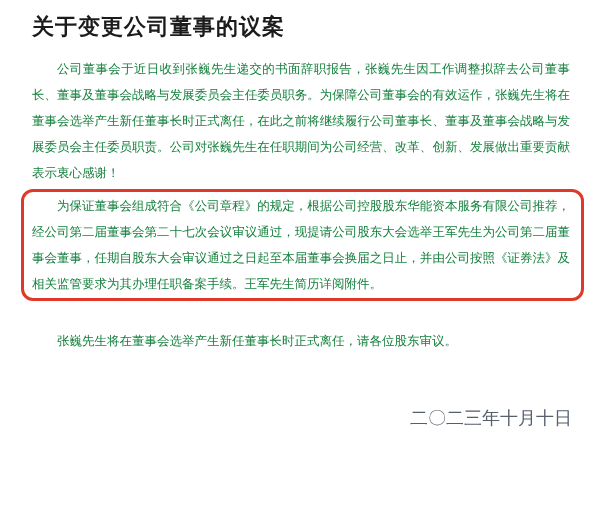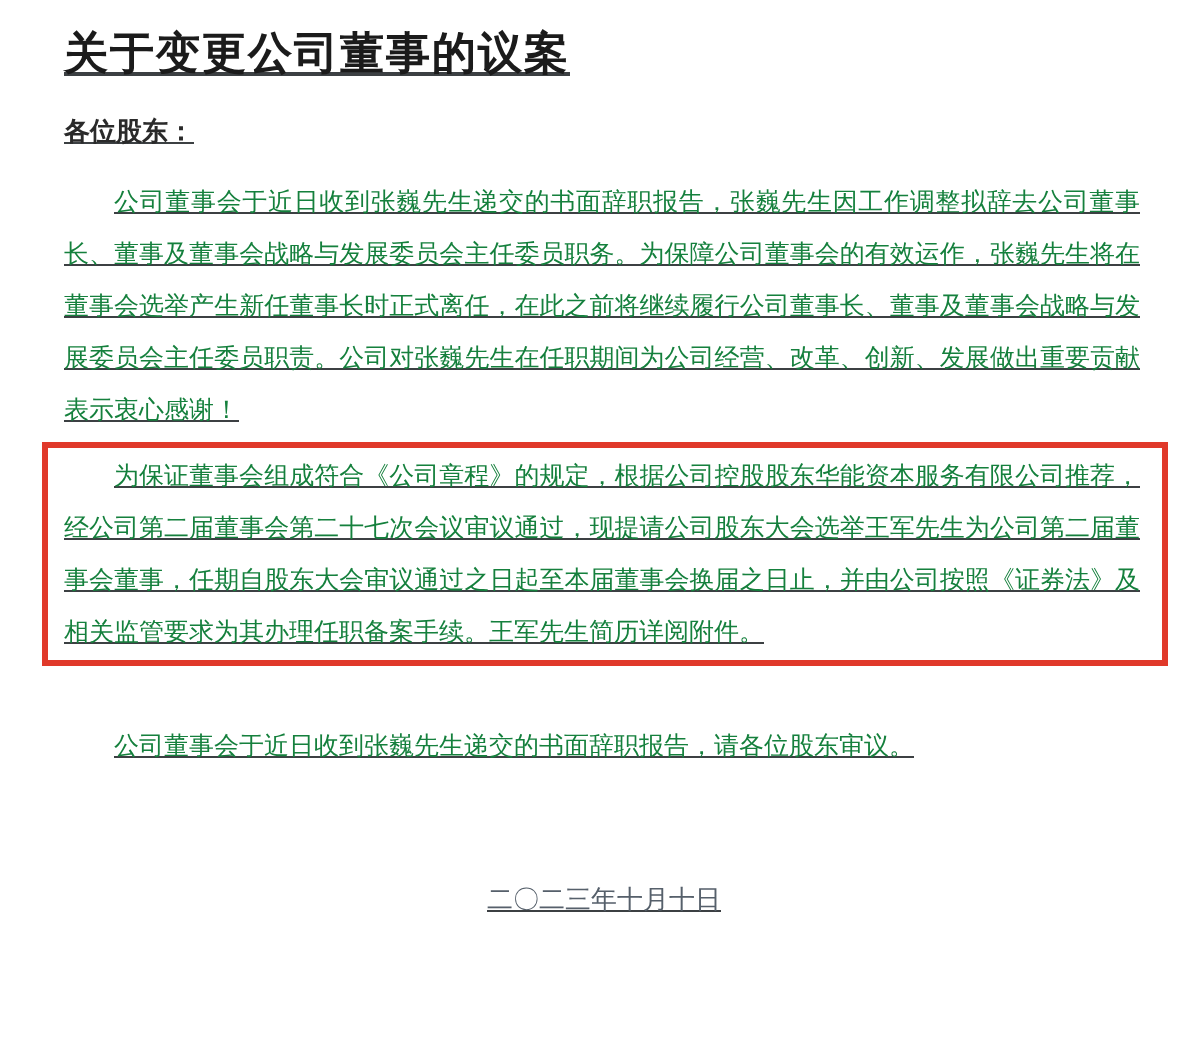--- a/index.html
+++ b/index.html
@@ -9,21 +9,20 @@
     background: #ffffff;
     font-family: "Liberation Serif", "DejaVu Serif", serif;
     overflow: hidden;
   }
   .doc {
     box-sizing: border-box;
     width: 536px;
     height: 520px;
     padding: 13px 40px 0 32px;
     color: #3c4043;
-    text-decoration: underline;
   }
   .doc-title {
     font-size: 22px;
     font-weight: bold;
     color: #1b1b1b;
     letter-spacing: 1px;
     line-height: 28px;
     margin: 0;
   }
   .salutation {
@@ -41,49 +40,48 @@
     text-indent: 2em;
     color: #15803d;
     margin: 0;
   }
   .par-1 { margin-top: 15px; }
   .highlight-box {
     margin-top: 3px;
     margin-left: -11px;
     width: 538px;
     border: 3px solid #e0392a;
-    border-radius: 0;
+    border-radius: 12px;
     padding: 1px 11px 1px 8px;
   }
   .highlight-box .body-par { width: auto; }
   .par-3 { margin-top: 27px; }
   .attachment { margin-top: 32px; }
   .date-line {
     margin-top: 56px;
     width: 540px;
-    text-align: center;
+    text-align: right;
     padding-right: 0px;
-    font-size: 13px;
+    font-size: 18px;
     line-height: 16px;
     color: #56606b;
   }
 </style>
 </head>
 <body>
 
 <div class="doc">
 
   <h1 class="doc-title">关于变更公司董事的议案</h1>
 
-  <div class="salutation">各位股东：</div>
 
   <p class="body-par par-1">公司董事会于近日收到张巍先生递交的书面辞职报告，张巍先生因工作调整拟辞去公司董事长、董事及董事会战略与发展委员会主任委员职务。为保障公司董事会的有效运作，张巍先生将在董事会选举产生新任董事长时正式离任，在此之前将继续履行公司董事长、董事及董事会战略与发展委员会主任委员职责。公司对张巍先生在任职期间为公司经营、改革、创新、发展做出重要贡献表示衷心感谢！</p>
 
   <div class="highlight-box">
     <p class="body-par">为保证董事会组成符合《公司章程》的规定，根据公司控股股东华能资本服务有限公司推荐，经公司第二届董事会第二十七次会议审议通过，现提请公司股东大会选举王军先生为公司第二届董事会董事，任期自股东大会审议通过之日起至本届董事会换届之日止，并由公司按照《证券法》及相关监管要求为其办理任职备案手续。王军先生简历详阅附件。</p>
   </div>
 
-  <p class="body-par par-3">公司董事会于近日收到张巍先生递交的书面辞职报告，请各位股东审议。</p>
+  <p class="body-par par-3">张巍先生将在董事会选举产生新任董事长时正式离任，请各位股东审议。</p>
 
 
   <div class="date-line">二〇二三年十月十日</div>
 
 </div>
 
 </body></html>

